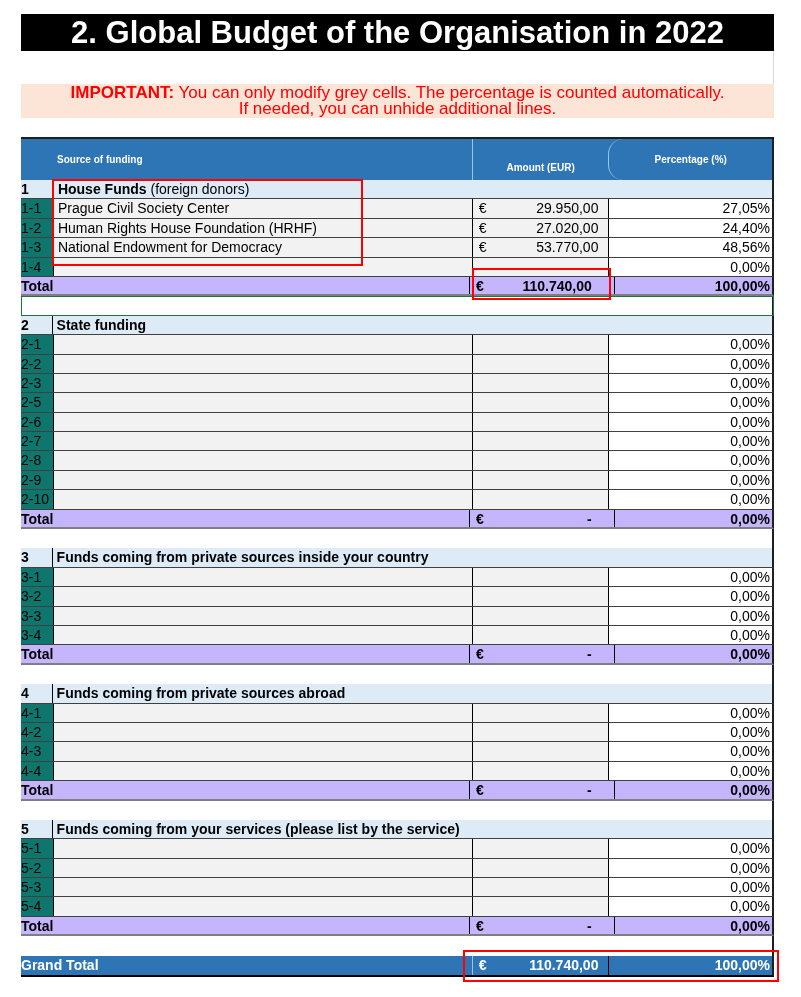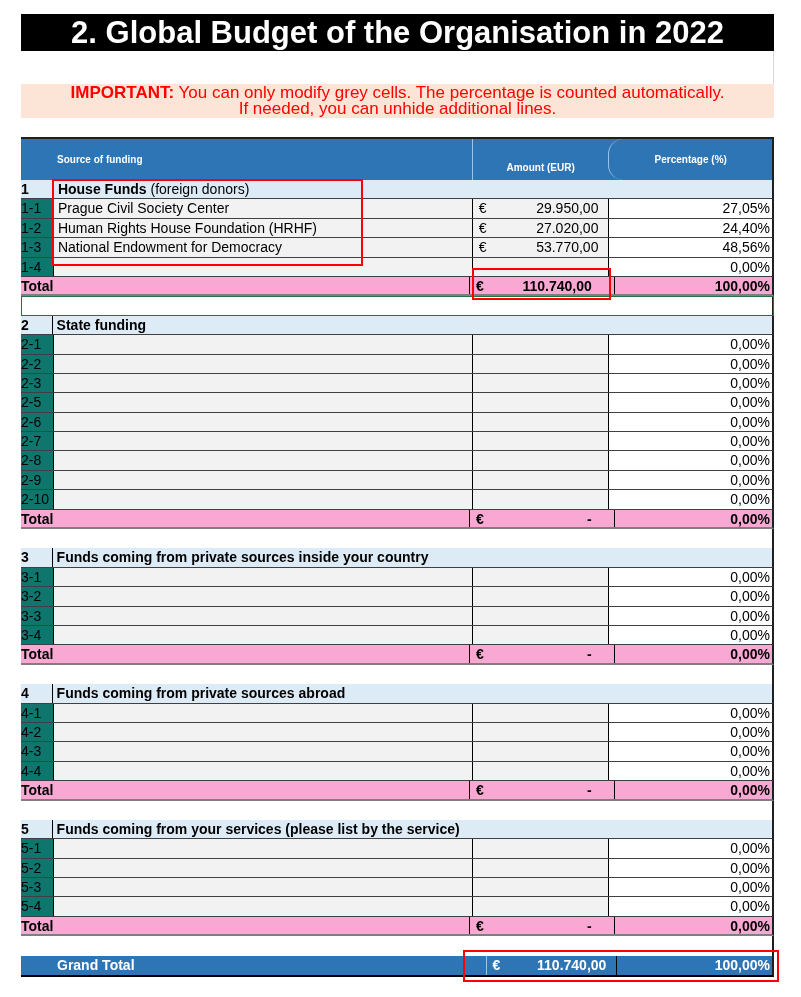--- a/index.html
+++ b/index.html
@@ -36,27 +36,27 @@
     .sec.first .c-name { width: 420px; }
     .sec.first .c-amt, .sec.first .c-pct { border-left: none; }
     .sec .plain { font-weight: normal; text-align: right; }
 
     .item { border-bottom: 1px solid #404040; border-right: 2px solid #1f1f1f; }
     .item .c-code { background: #0f766e; }
     .item .c-name { background: #f2f2f2; }
     .item .c-amt { background: #f2f2f2; }
     .item .c-pct { background: #fff; }
 
-    .total { background: #f9a8d4; font-weight: bold; border-bottom: 2px solid #7f7f7f; border-right: 2px solid #1f1f1f; gap: 12px; }
+    .total { background: #c4b5fd; font-weight: bold; border-bottom: 2px solid #7f7f7f; border-right: 2px solid #1f1f1f; gap: 12px; }
     .total .c-code { width: 452px; }
 
     .spacer { height: 19.4px; border-right: 2px solid #1f1f1f; }
     .spacer.sel { outline: 1.5px solid #217346; outline-offset: -1px; }
 
-    .grand { background: #2e75b6; color: #fff; font-weight: bold; border-bottom: 2px solid #000; border-right: 2px solid #1f1f1f; height: 21px; padding-left: 36px; }
+    .grand { background: #2e75b6; color: #fff; font-weight: bold; border-bottom: 2px solid #000; border-right: 2px solid #1f1f1f; height: 21px; }
     .grand .c-code { width: 452px; }
     .grand .c-amt { border-left: 1px solid #9dc3e6; }
     .grand .c-pct { border-left: 1px solid #000; }
 
     .hl { position: absolute; border: 2px solid #ff0000; box-sizing: border-box; pointer-events: none; }
   </style>
 </head>
 <body>
 
 <div class="title-bar">2. Global Budget of the Organisation in 2022</div>

